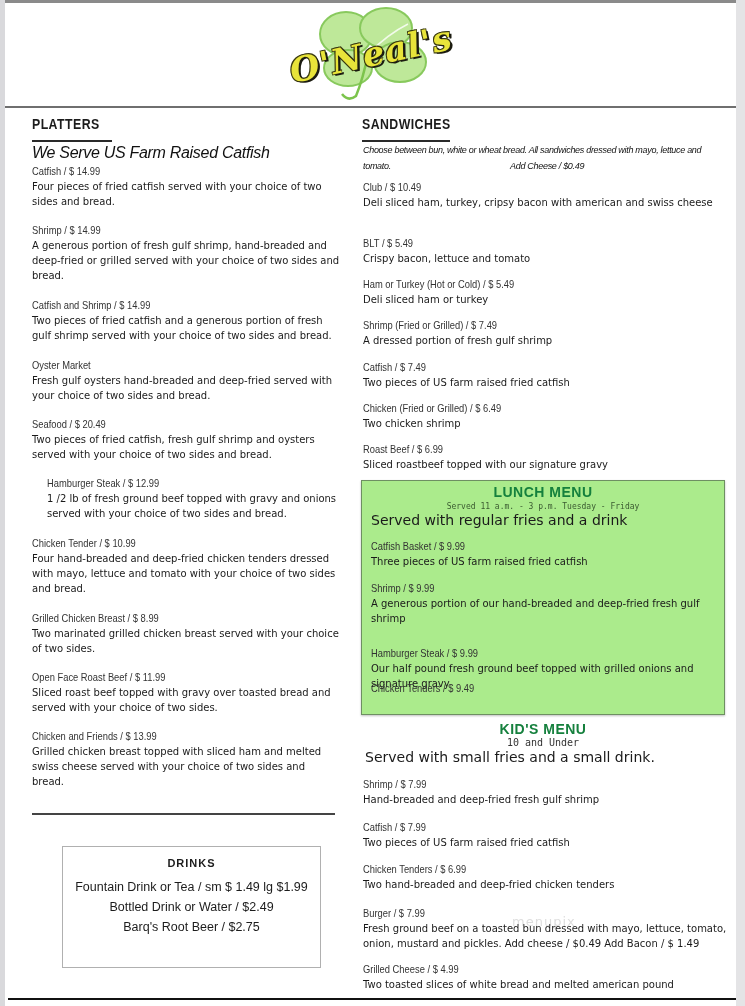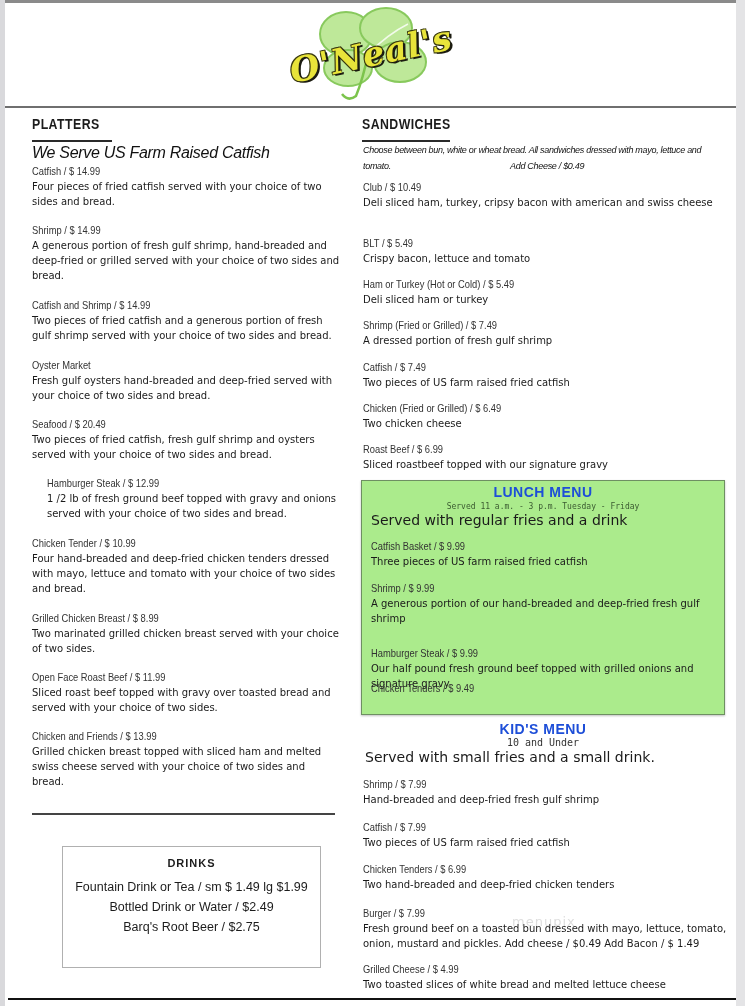--- a/index.html
+++ b/index.html
@@ -61,21 +61,21 @@
   }
   .drinks-list { margin-top: 8px; }
 
   .lunch-box {
     position: absolute; left: 361px; top: 480px; width: 364px; height: 235px;
     background: #abeb8c; border: 1px solid #6e8f62; box-shadow: 0 1px 2px rgba(0,0,0,0.25);
   }
   .lunch-box .item { left: 9px; width: 350px; }
   .center-title {
     position: absolute; text-align: center; font-family: "Liberation Sans", sans-serif;
-    font-weight: bold; font-size: 14px; letter-spacing: 0.5px; color: #1d4ed8;
+    font-weight: bold; font-size: 14px; letter-spacing: 0.5px; color: #15803d;
   }
   .center-sub {
     position: absolute; text-align: center; font-family: "DejaVu Sans Mono", monospace; font-size: 8px; color: #3a5a30;
   }
   .plain-note { position: absolute; font-family: "DejaVu Sans", sans-serif; font-size: 14px; color: #1a1a1a; }
 
   .kids-sub {
     position: absolute; text-align: center; font-family: "DejaVu Sans Mono", monospace; font-size: 10px; color: #333;
   }
   .watermark {
@@ -186,21 +186,21 @@
   <div class="item" style="top:318px;">
     <span class="item-name">Shrimp (Fried or Grilled)  / $ 7.49</span>
     <span class="item-desc">A dressed portion of fresh gulf shrimp</span>
   </div>
   <div class="item" style="top:360px;">
     <span class="item-name">Catfish / $ 7.49</span>
     <span class="item-desc">Two pieces of US farm raised fried catfish</span>
   </div>
   <div class="item" style="top:401px;">
     <span class="item-name">Chicken (Fried or Grilled) / $ 6.49</span>
-    <span class="item-desc">Two chicken cheese</span>
+    <span class="item-desc">Two chicken shrimp</span>
   </div>
   <div class="item" style="top:442px;">
     <span class="item-name">Roast Beef  / $ 6.99</span>
     <span class="item-desc">Sliced roastbeef topped with our signature gravy</span>
   </div>
 </div>
 
 <div class="lunch-box">
   <div class="center-title" style="left:0; top:3px; width:362px;">LUNCH MENU</div>
   <div class="center-sub" style="left:0; top:21px; width:362px;">Served 11 a.m. - 3 p.m. Tuesday - Friday</div>
@@ -239,18 +239,18 @@
   <div class="item" style="top:862px;">
     <span class="item-name">Chicken Tenders  / $ 6.99</span>
     <span class="item-desc">Two hand-breaded and deep-fried chicken tenders</span>
   </div>
   <div class="item" style="top:906px;">
     <span class="item-name">Burger / $ 7.99</span>
     <span class="item-desc">Fresh ground beef on a toasted bun dressed with mayo, lettuce, tomato, onion, mustard and pickles.  Add cheese / $0.49      Add Bacon /  $ 1.49</span>
   </div>
   <div class="item" style="top:962px;">
     <span class="item-name">Grilled Cheese / $ 4.99</span>
-    <span class="item-desc">Two toasted slices of white bread and melted lettuce cheese</span>
+    <span class="item-desc">Two toasted slices of white bread and melted american pound</span>
   </div>
 </div>
 
 <div class="watermark">menupix</div>
 <div class="bottom-rule"></div>
 
 </body></html>

